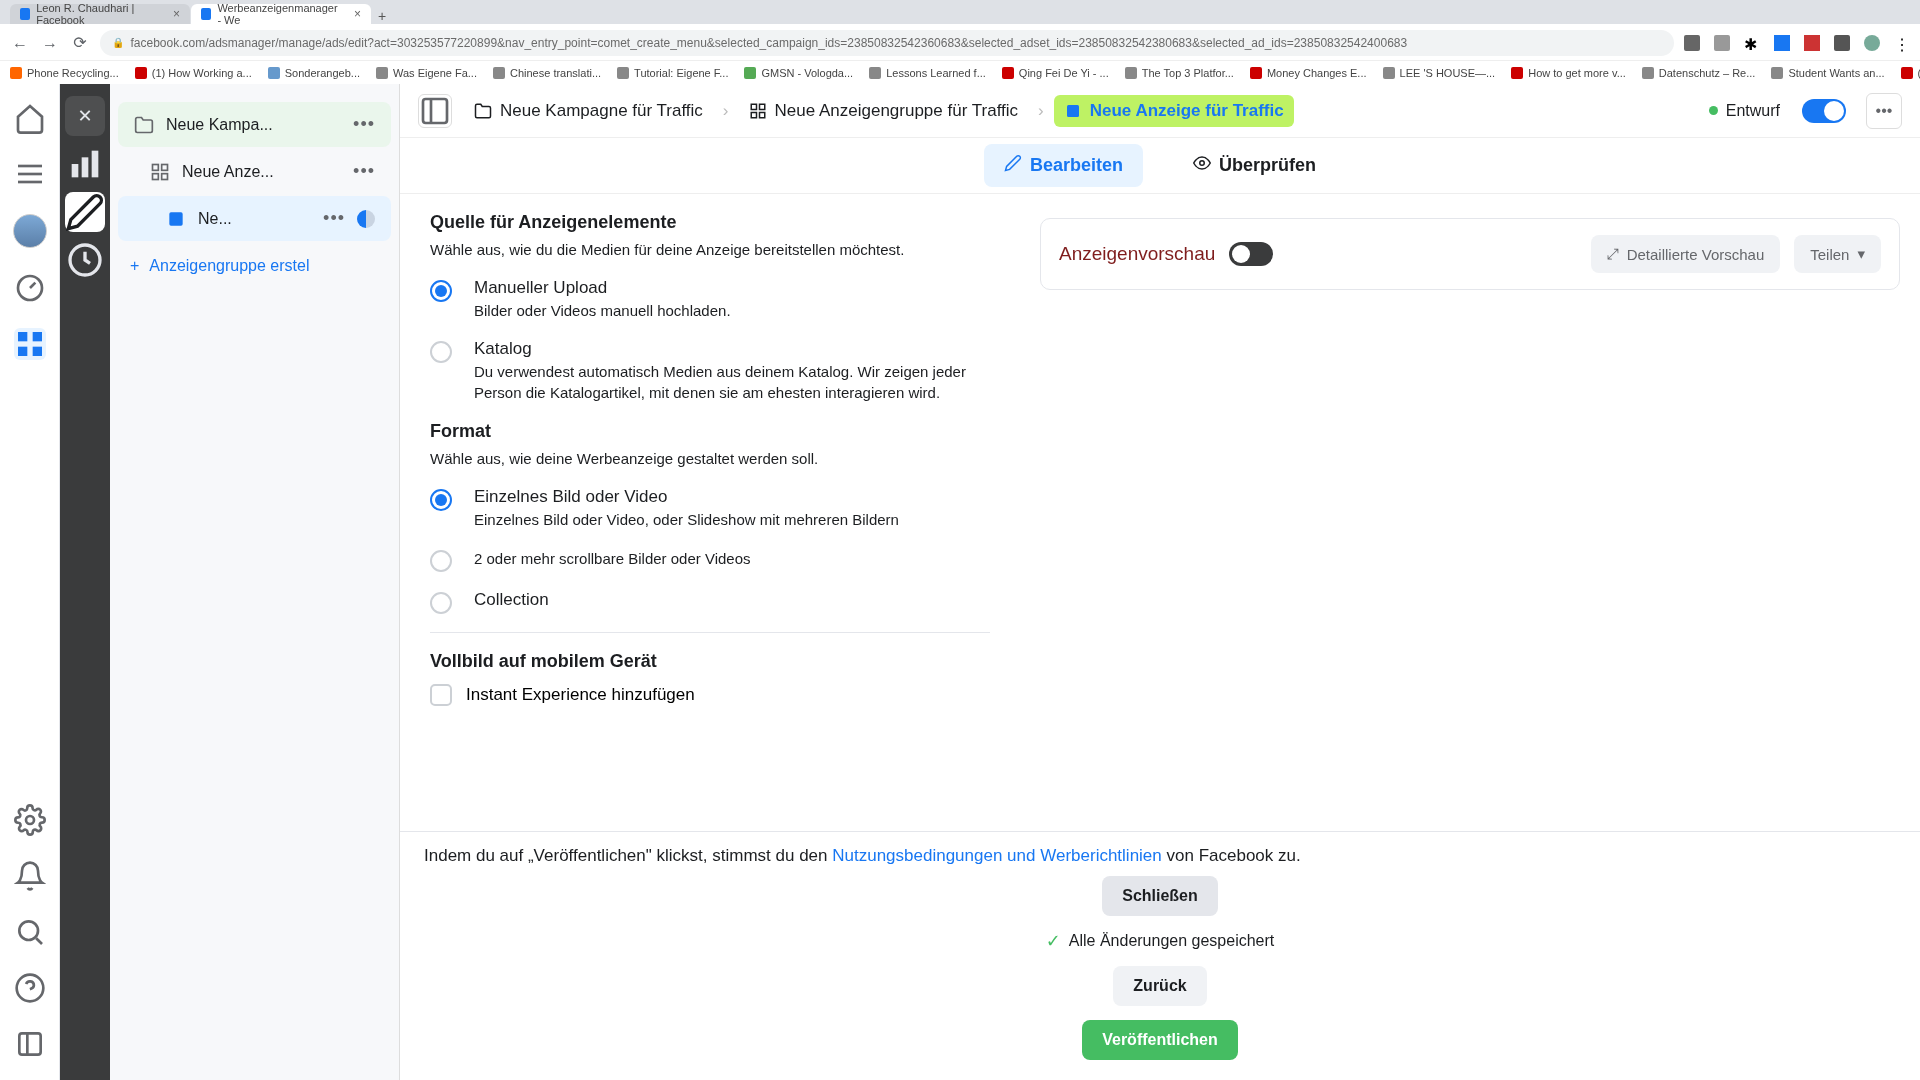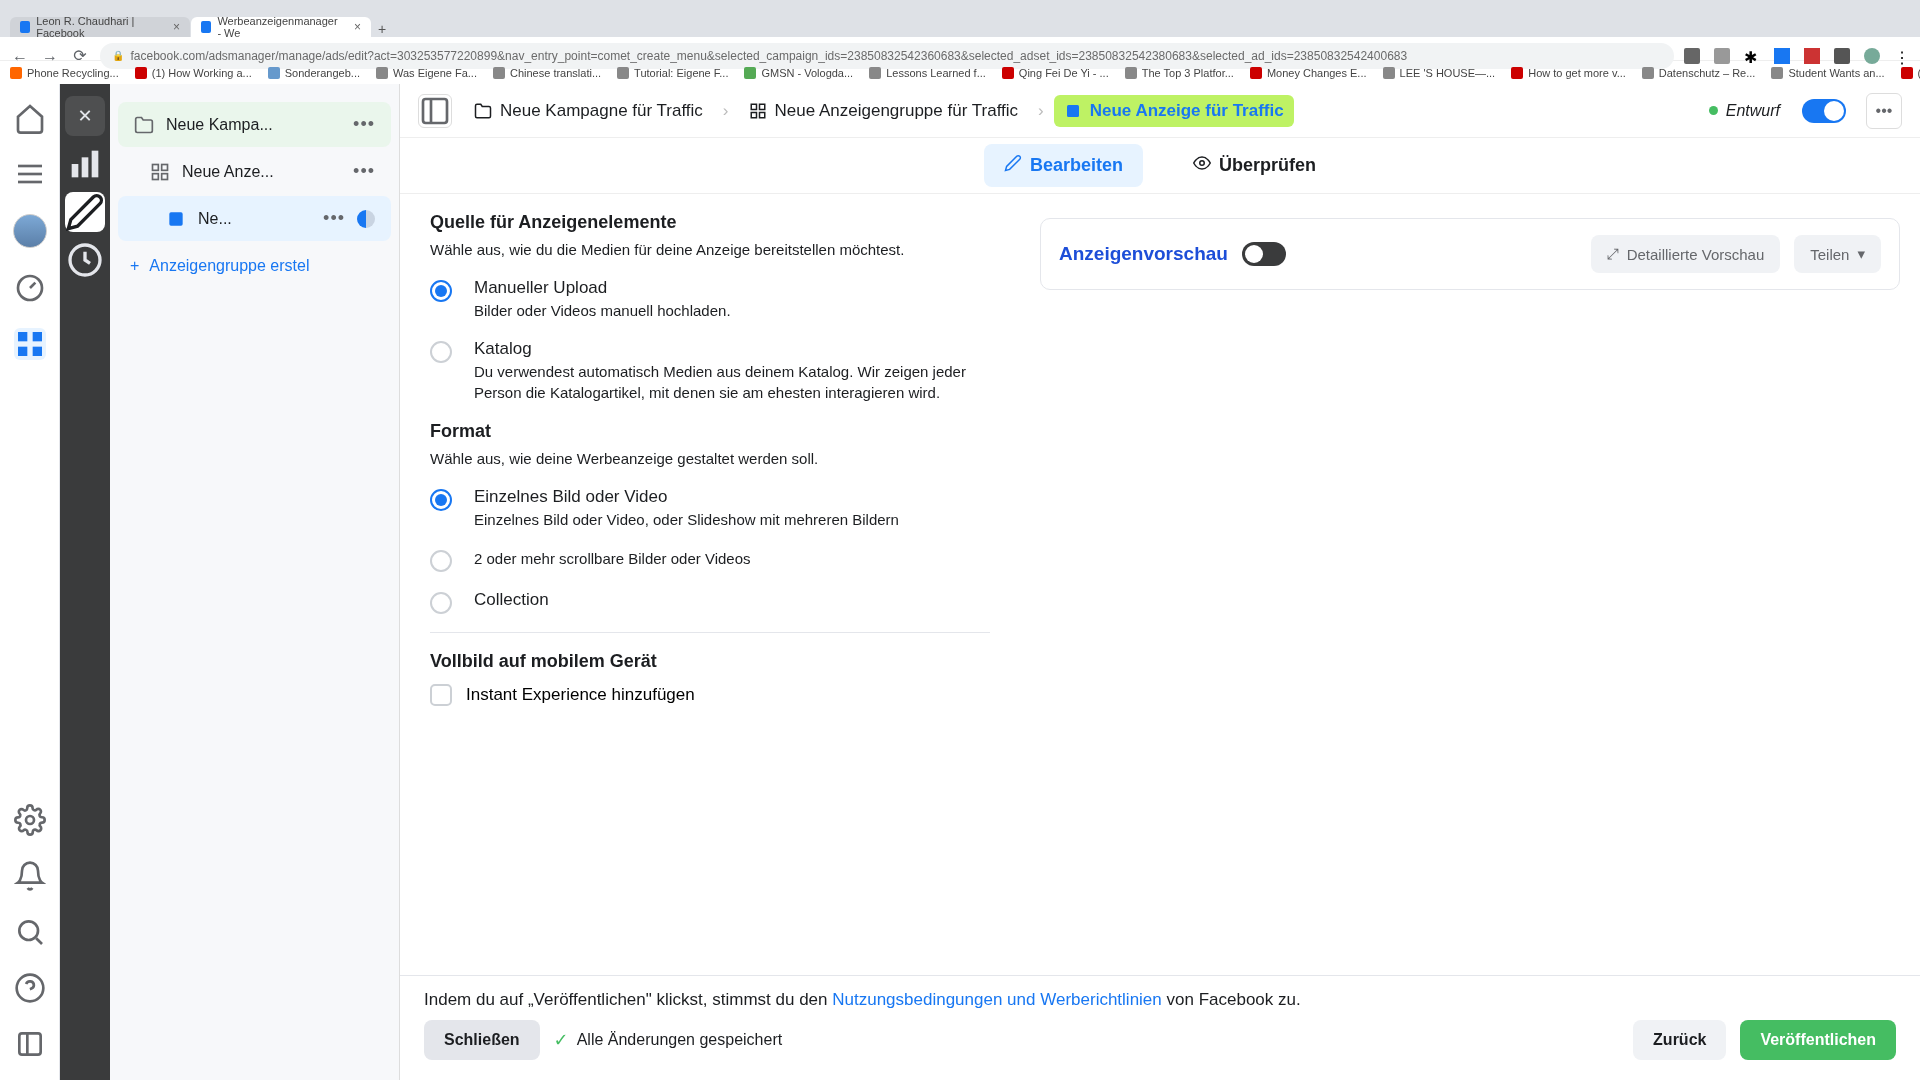--- a/index.html
+++ b/index.html
@@ -1,20 +1,20 @@
 <!DOCTYPE html>
 <html><head>
 <meta charset="utf-8">
 <style>
 * { margin: 0; padding: 0; box-sizing: border-box; font-family: -apple-system, BlinkMacSystemFont, "Segoe UI", Helvetica, Arial, sans-serif; }
 body { width: 1920px; height: 1080px; overflow: hidden; background: #f0f2f5; }
 
 
 .browser-chrome { height: 60px; background: #fff; border-bottom: 1px solid #ddd; }
-.tab-strip { height: 37px; background: #dee1e6; display: flex; align-items: flex-end; padding-left: 10px; gap: 1px; }
+.tab-strip { height: 24px; background: #dee1e6; display: flex; align-items: flex-end; padding-left: 10px; gap: 1px; }
 .tab { height: 20px; padding: 3px 10px; font-size: 11px; background: #fff; border-radius: 6px 6px 0 0; display: flex; align-items: center; gap: 6px; max-width: 180px; color: #444; }
 .tab.inactive { background: #d0d3d8; }
 .tab .favicon { width: 12px; height: 12px; border-radius: 2px; }
 .tab .close-x { color: #666; font-size: 12px; margin-left: 4px; }
 .tab-add { width: 20px; text-align: center; color: #555; font-size: 14px; }
 .nav-bar { height: 37px; display: flex; align-items: center; padding: 0 10px; gap: 10px; background: #fff; }
 .nav-icon { color: #5f6368; font-size: 16px; width: 20px; text-align: center; }
 .url-bar { flex: 1; background: #f1f3f4; border-radius: 16px; height: 26px; display: flex; align-items: center; padding: 0 12px; font-size: 12px; color: #6a6a6a; gap: 6px; }
 .url-bar .lock { color: #5f6368; font-size: 10px; }
 .right-icons { display: flex; gap: 14px; align-items: center; }
@@ -49,21 +49,21 @@
 .tree-add { display: flex; align-items: center; gap: 10px; padding: 14px 20px; color: #1877f2; font-size: 16px; }
 
 .main { flex: 1; background: #fff; display: flex; flex-direction: column; position: relative; }
 .topbar { height: 54px; display: flex; align-items: center; padding: 0 18px; gap: 12px; border-bottom: 1px solid #eee; }
 .topbar .panel-toggle { width: 34px; height: 34px; border: 1px solid #ddd; border-radius: 6px; display: flex; align-items: center; justify-content: center; color: #65676b; }
 .breadcrumb { display: flex; align-items: center; gap: 10px; flex: 1; font-size: 17px; }
 .crumb { display: flex; align-items: center; gap: 8px; padding: 6px 10px; border-radius: 6px; color: #1c1e21; }
 .crumb.active { background: #bef264; color: #1877f2; font-weight: 600; }
 .crumb .cicon { width: 18px; height: 18px; }
 .chev { color: #bbb; }
-.status-draft { display: flex; align-items: center; gap: 8px; color: #1c1e21; font-size: 16px; margin-right: 10px; font-style: italic; }
+.status-draft { display: flex; align-items: center; gap: 8px; color: #1c1e21; font-size: 16px; margin-right: 10px; }
 .status-dot { width: 9px; height: 9px; border-radius: 50%; background: #45bd62; }
 .toggle { width: 44px; height: 24px; background: #1877f2; border-radius: 12px; position: relative; margin-right: 8px; }
 .toggle::after { content: ''; position: absolute; width: 20px; height: 20px; background: #fff; border-radius: 50%; top: 2px; right: 2px; }
 .menu-dots { width: 36px; height: 36px; border: 1px solid #ddd; border-radius: 6px; display: flex; align-items: center; justify-content: center; color: #65676b; }
 
 .subtabs { height: 56px; display: flex; align-items: center; justify-content: center; gap: 30px; border-bottom: 1px solid #eee; }
 .subtab { display: flex; align-items: center; gap: 8px; padding: 10px 20px; border-radius: 8px; font-size: 18px; font-weight: 600; color: #1c1e21; }
 .subtab.active { background: #e7f3ff; color: #1877f2; }
 
 .content-row { flex: 1; display: flex; overflow: hidden; }
@@ -76,29 +76,29 @@
 .radio.checked::after { content: ''; position: absolute; width: 12px; height: 12px; background: #1877f2; border-radius: 50%; top: 3px; left: 3px; }
 .radio-opt .body { flex: 1; }
 .radio-opt .title { font-size: 17px; color: #1c1e21; margin-bottom: 2px; }
 .radio-opt .desc { font-size: 15px; color: #1c1e21; line-height: 1.4; }
 .section-div { border-top: 1px solid #e4e6eb; margin: 18px 0; }
 .checkbox-opt { display: flex; gap: 14px; align-items: center; }
 .checkbox { width: 22px; height: 22px; border: 2px solid #ccd0d5; border-radius: 5px; }
 
 .preview-col { flex: 1; background: #fff; padding: 24px 20px; }
 .preview-header { display: flex; align-items: center; gap: 14px; background: #fff; border: 1px solid #e4e6eb; border-radius: 10px; padding: 16px 18px; }
-.preview-header h3 { font-size: 19px; font-weight: 700; color: #1d4ed8; }
+.preview-header h3 { font-size: 19px; font-weight: 400; color: #7f1d1d; }
 .mini-toggle { width: 44px; height: 24px; background: #3a3b3c; border-radius: 12px; position: relative; }
 .mini-toggle::after { content: ''; position: absolute; width: 18px; height: 18px; background: #fff; border-radius: 50%; top: 3px; left: 3px; }
 .btn-ghost { background: #f0f2f5; border-radius: 8px; padding: 10px 16px; font-size: 15px; color: #65676b; display: flex; align-items: center; gap: 8px; }
 
 .footer { position: absolute; bottom: 0; left: 400px; right: 0; background: #fff; border-top: 1px solid #e4e6eb; padding: 14px 24px 20px; }
 .footer .legal { font-size: 17px; color: #1c1e21; margin-bottom: 10px; }
 .footer .legal a { color: #1877f2; text-decoration: none; }
-.footer-row { display: flex; align-items: center; gap: 14px; }
+.footer-row { display: flex; align-items: center; gap: 14px; flex-direction: column; }
 .btn { padding: 11px 20px; border-radius: 8px; font-size: 16px; font-weight: 600; border: none; cursor: pointer; }
 .btn.secondary { background: #e4e6eb; color: #1c1e21; }
 .btn.muted { background: #f0f2f5; color: #1c1e21; }
 .btn.primary { background: #45bd62; color: #fff; }
 .saved { display: flex; align-items: center; gap: 8px; color: #1c1e21; font-size: 16px; flex: 1; }
 .check-ic { color: #45bd62; font-size: 18px; }
 
 svg { width: 100%; height: 100%; }
 </style>
 </head>

